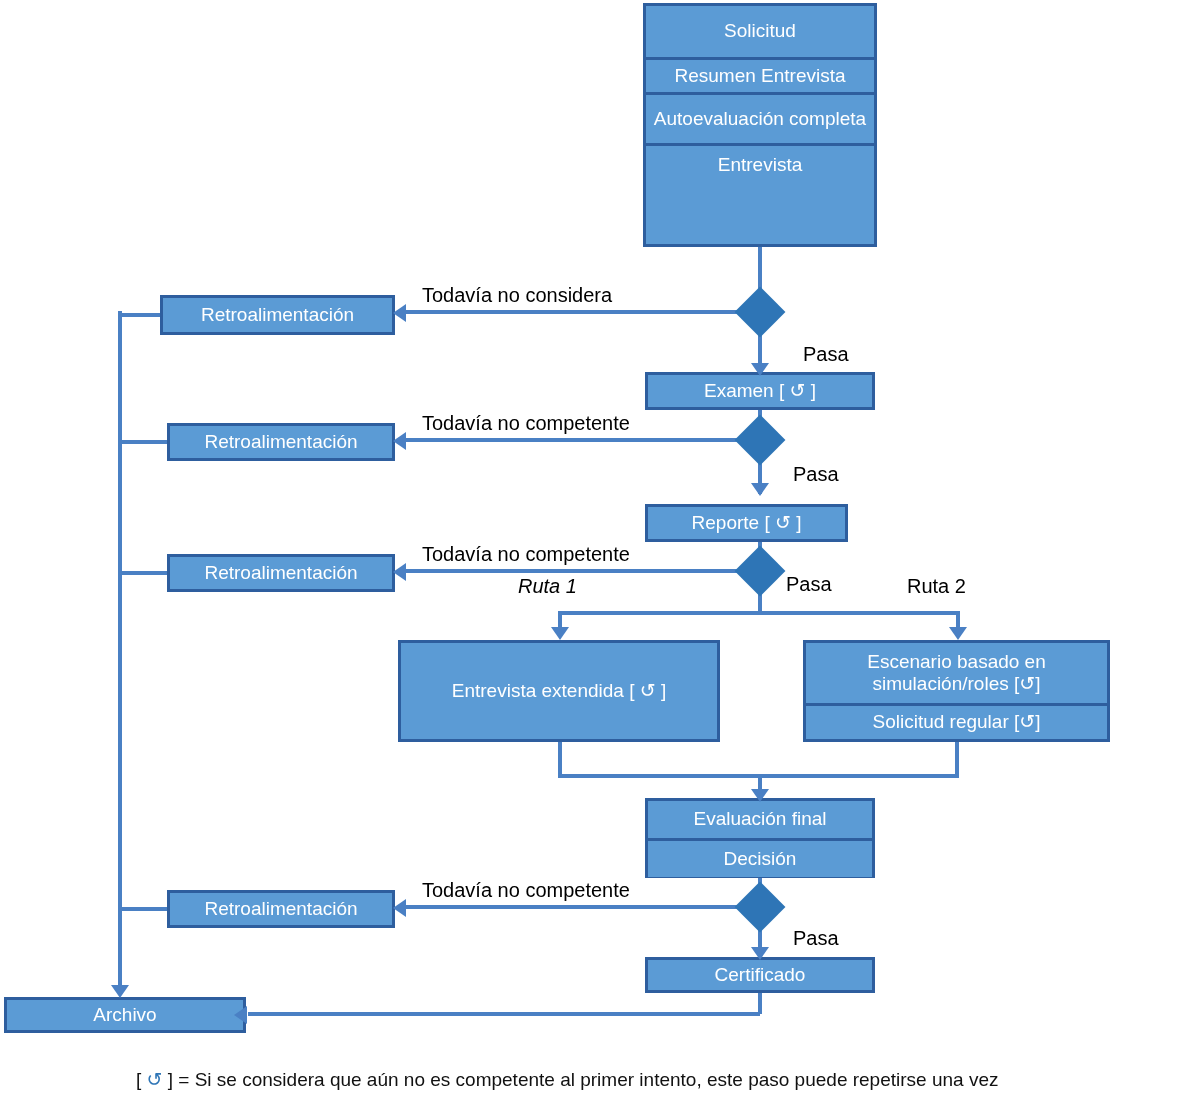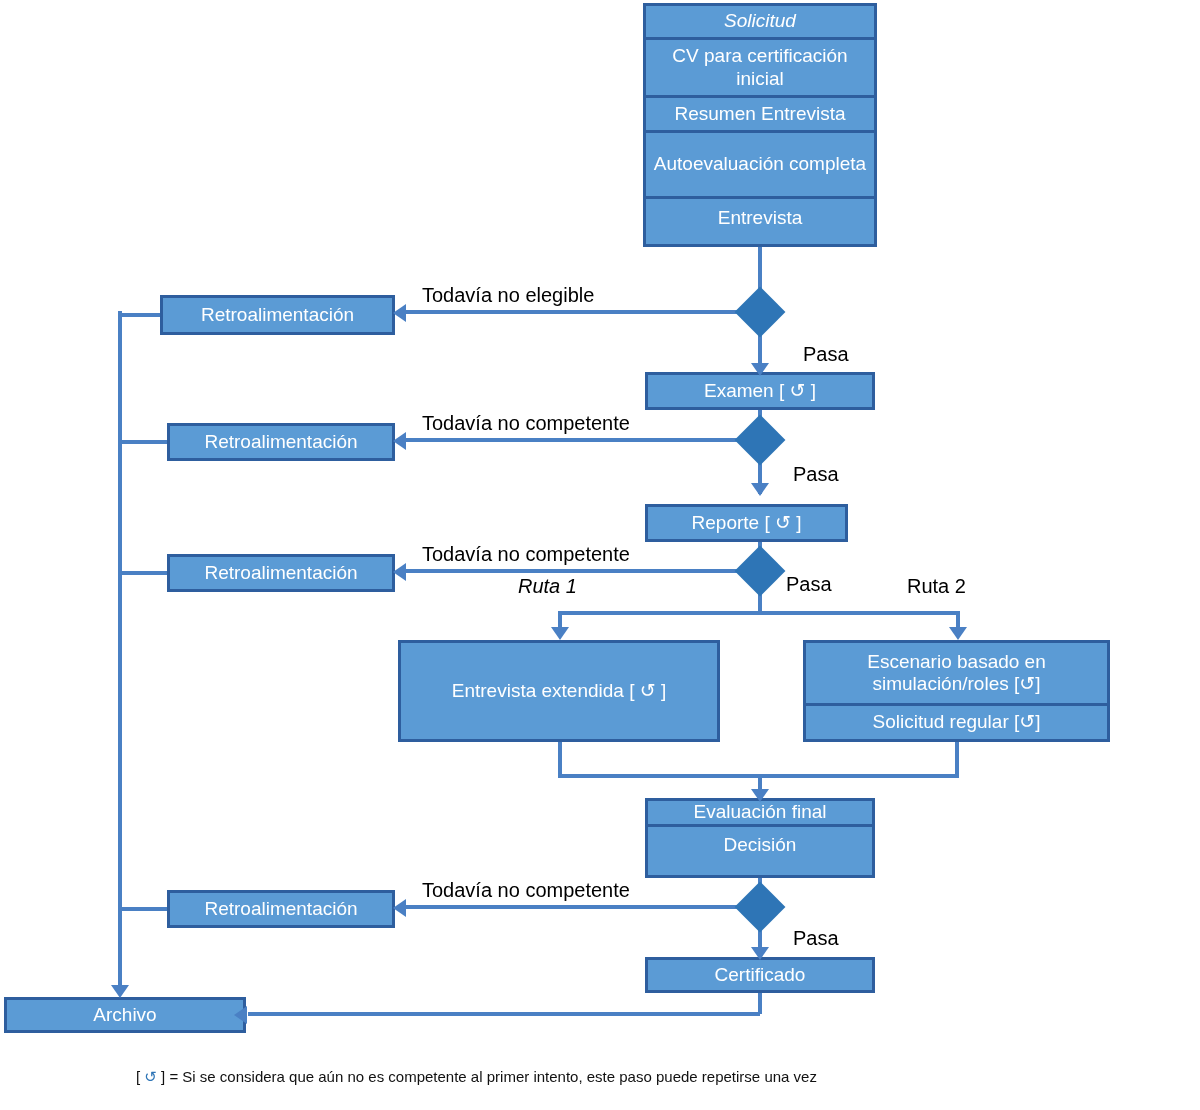--- a/index.html
+++ b/index.html
@@ -65,47 +65,46 @@
     position:absolute;
     color:#000000;
     font-size:20px;
     white-space:nowrap;
     z-index:6;
   }
 
   .legend{
     position:absolute;
     color:#111111;
-    font-size:15px;
+    font-size:19px;
     white-space:nowrap;
     z-index:6;
   }
   .rep-blue{color:#2E75B6;}
 </style>
 </head>
 <body>
 
 <div id="stage">
 
   <div class="stack" style="left:643px;top:3px;width:234px;height:244px;">
-    <div class="row" style="height:34px;font-style:italic;">Solicitud</div>
-    <div class="row" style="height:58px;">CV para certificación inicial</div>
+    <div class="row" style="height:54px;">Solicitud</div>
     <div class="row" style="height:35px;">Resumen Entrevista</div>
-    <div class="row" style="height:66px;">Autoevaluación completa</div>
+    <div class="row" style="height:51px;">Autoevaluación completa</div>
     <div class="row" style="height:38px;">Entrevista</div>
   </div>
 
   <div class="line lv" style="left:758px;top:247px;height:48px;"></div>
 
   <div class="diamond" style="left:742px;top:294px;"></div>
 
 
   <div class="line lh" style="left:405px;top:310px;width:345px;"></div>
   <div class="arrow arrow-left" style="left:393px;top:304px;"></div>
-  <div class="lbl" style="left:422px;top:284px;">Todavía no elegible</div>
+  <div class="lbl" style="left:422px;top:284px;">Todavía no considera</div>
 
   <div class="node" style="left:160px;top:295px;width:235px;height:40px;">Retroalimentación</div>
 
   <div class="line lh" style="left:118px;top:313px;width:44px;"></div>
 
   <div class="line lv" style="left:758px;top:325px;width:4px;height:42px;"></div>
   <div class="arrow arrow-down" style="left:751px;top:363px;"></div>
   <div class="lbl" style="left:803px;top:343px;">Pasa</div>
 
   <div class="node" style="left:645px;top:372px;width:230px;height:38px;">Examen [ ↺ ]</div>
@@ -155,21 +154,21 @@
     <div class="row" style="height:33px;">Solicitud regular [↺]</div>
   </div>
 
   <div class="line lv" style="left:558px;top:742px;height:36px;"></div>
   <div class="line lv" style="left:955px;top:742px;height:36px;"></div>
   <div class="line lh" style="left:558px;top:774px;width:401px;"></div>
   <div class="line lv" style="left:758px;top:774px;height:22px;"></div>
   <div class="arrow arrow-down" style="left:751px;top:789px;"></div>
 
   <div class="stack" style="left:645px;top:798px;width:230px;height:80px;">
-    <div class="row" style="height:26px;">Evaluación final</div>
+    <div class="row" style="height:40px;">Evaluación final</div>
     <div class="row" style="height:36px;">Decisión</div>
   </div>
 
   <div class="line lv" style="left:758px;top:878px;height:15px;"></div>
   <div class="diamond" style="left:742px;top:889px;"></div>
 
   <div class="line lh" style="left:405px;top:905px;width:345px;"></div>
   <div class="arrow arrow-left" style="left:393px;top:899px;"></div>
   <div class="lbl" style="left:422px;top:879px;">Todavía no competente</div>
 

